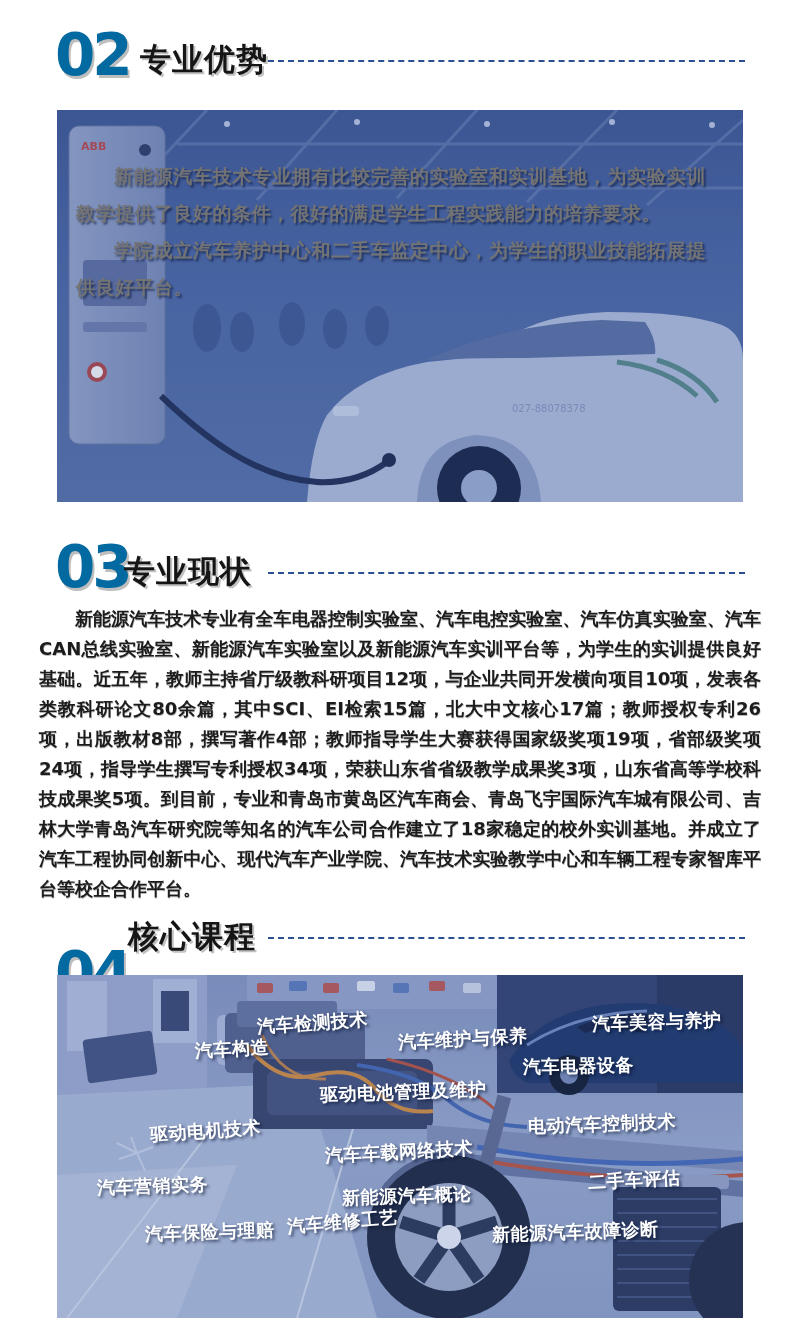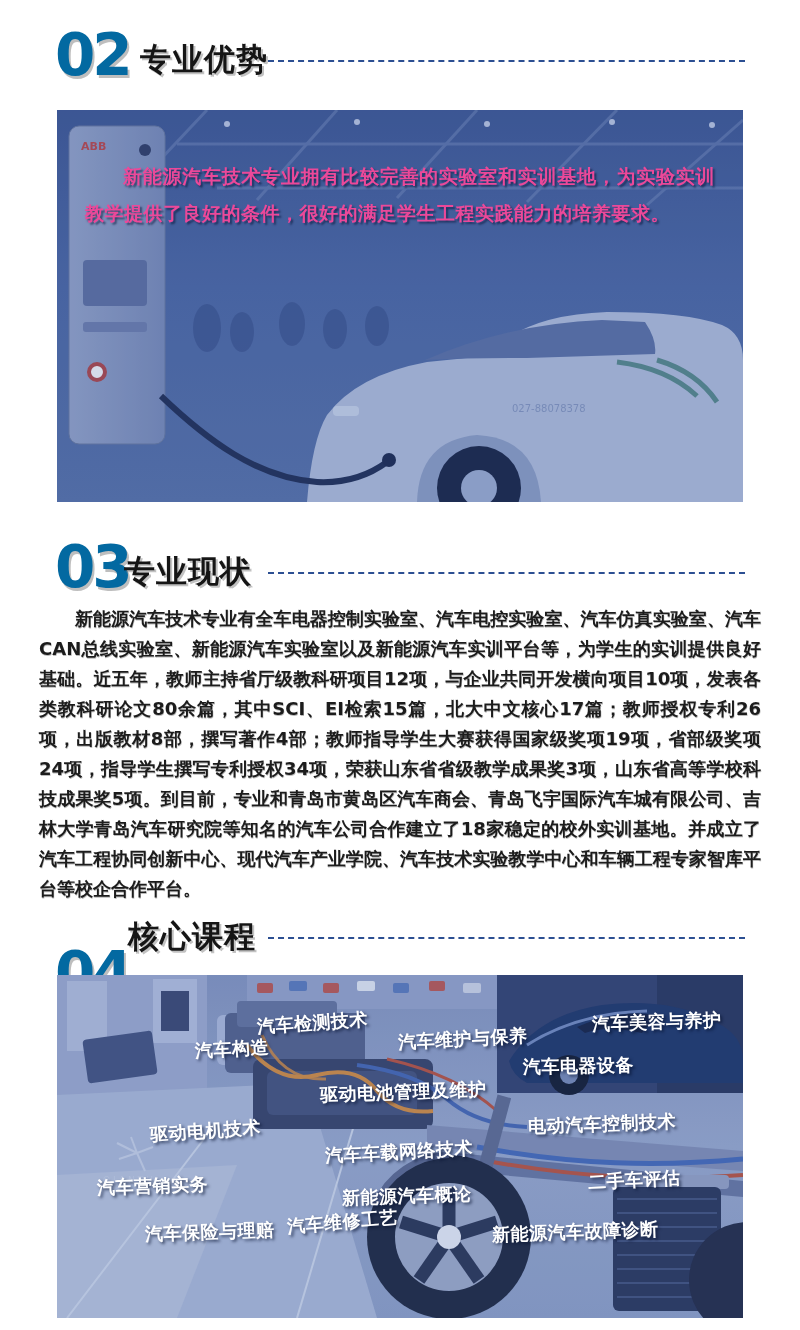--- a/index.html
+++ b/index.html
@@ -12,21 +12,21 @@
            text-shadow:2px 3px 0 rgba(40,40,40,.30);}
   .sec-title{position:absolute;font-weight:bold;font-size:31px;line-height:1;color:#151515;
              text-shadow:2px 2px 0 rgba(120,120,120,.45);letter-spacing:1px;}
   .sec-dash{position:absolute;height:0;border-top:2px dashed #2c4f92;}
 
   
   .photo{position:absolute;left:57px;width:686px;overflow:hidden;}
   .photo svg{position:absolute;left:0;top:0;}
 
   
-  .photo-copy{position:absolute;left:28px;top:48px;width:630px;color:#ec4899;
+  .photo-copy{position:absolute;left:19px;top:48px;width:630px;color:#737373;
               font-weight:bold;font-size:19px;line-height:37px;text-align:justify;
               letter-spacing:.5px;text-shadow:2px 2px 2px rgba(8,20,55,.6);}
   .photo-copy p{margin:0;text-indent:2em;}
 
   
   .body-text{position:absolute;left:39px;top:604px;width:722px;color:#1c1c1c;
              font-size:18px;line-height:30px;text-align:justify;text-indent:2em;
              font-weight:600;text-shadow:.5px .5px 0 rgba(60,60,60,.35);}
 
   
@@ -106,20 +106,21 @@
       </g>
 
       <g>
         <path d="M104,286 C150,330 200,368 260,372 Q300,374 330,352" stroke="#1c2a50" stroke-width="6" fill="none"></path>
         <circle cx="332" cy="350" r="7" fill="#18254a"></circle>
       </g>
       <rect width="686" height="392" fill="#415d9d" opacity="0.22"></rect>
     </svg>
     <div class="photo-copy">
       <p>新能源汽车技术专业拥有比较完善的实验室和实训基地，为实验实训教学提供了良好的条件，很好的满足学生工程实践能力的培养要求。</p>
+      <p>学院成立汽车养护中心和二手车监定中心，为学生的职业技能拓展提供良好平台。</p>
     </div>
   </div>
 
   <div class="sec-num" style="left:55px;top:538px;">03</div>
   <div class="sec-title" style="left:124px;top:556px;">专业现状</div>
   <div class="sec-dash" style="left:268px;top:572px;width:477px;"></div>
 
   <div class="body-text">新能源汽车技术专业有全车电器控制实验室、汽车电控实验室、汽车仿真实验室、汽车CAN总线实验室、新能源汽车实验室以及新能源汽车实训平台等，为学生的实训提供良好基础。近五年，教师主持省厅级教科研项目12项，与企业共同开发横向项目10项，发表各类教科研论文80余篇，其中SCI、EI检索15篇，北大中文核心17篇；教师授权专利26项，出版教材8部，撰写著作4部；教师指导学生大赛获得国家级奖项19项，省部级奖项24项，指导学生撰写专利授权34项，荣获山东省省级教学成果奖3项，山东省高等学校科技成果奖5项。到目前，专业和青岛市黄岛区汽车商会、青岛飞宇国际汽车城有限公司、吉林大学青岛汽车研究院等知名的汽车公司合作建立了18家稳定的校外实训基地。并成立了汽车工程协同创新中心、现代汽车产业学院、汽车技术实验教学中心和车辆工程专家智库平台等校企合作平台。</div>
 
   <div class="sec-num" style="left:55px;top:944px;">04</div>

